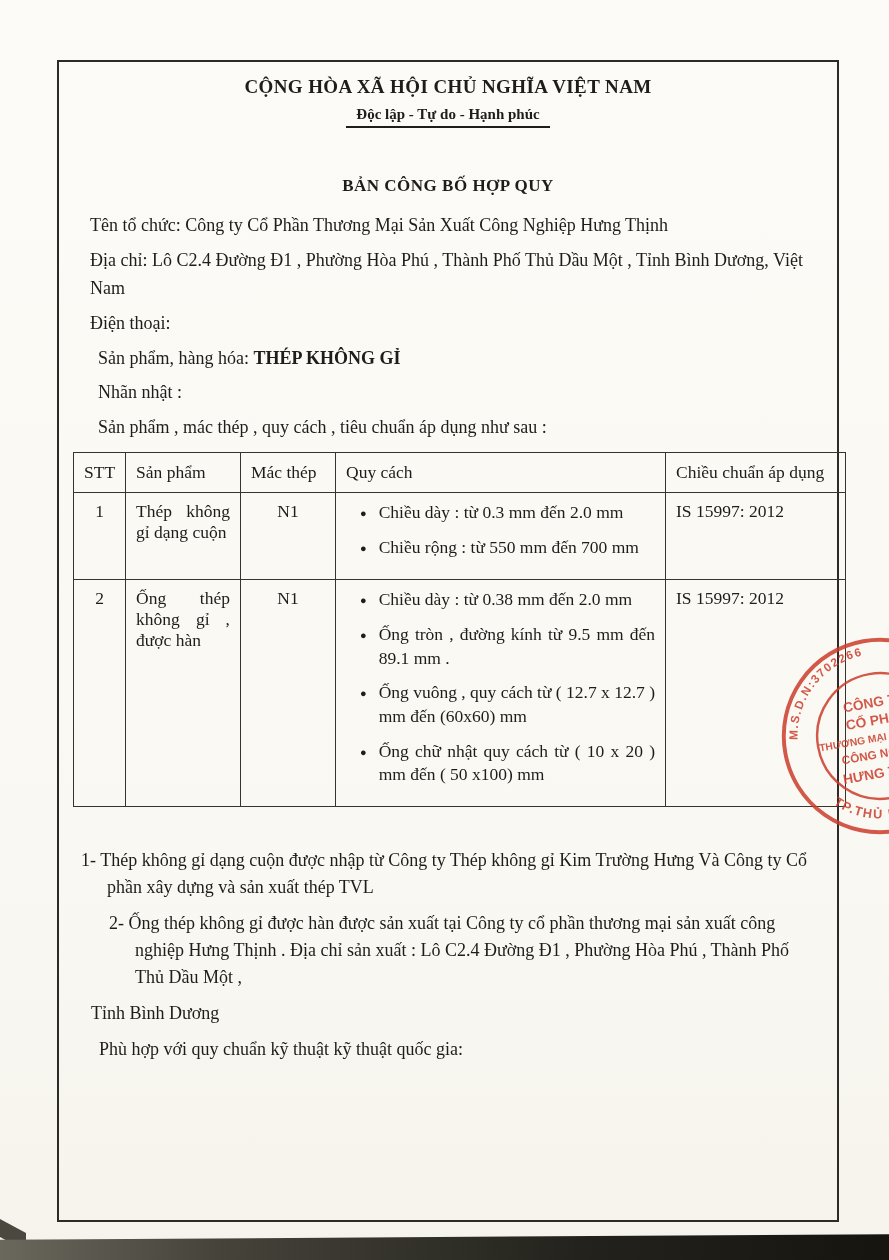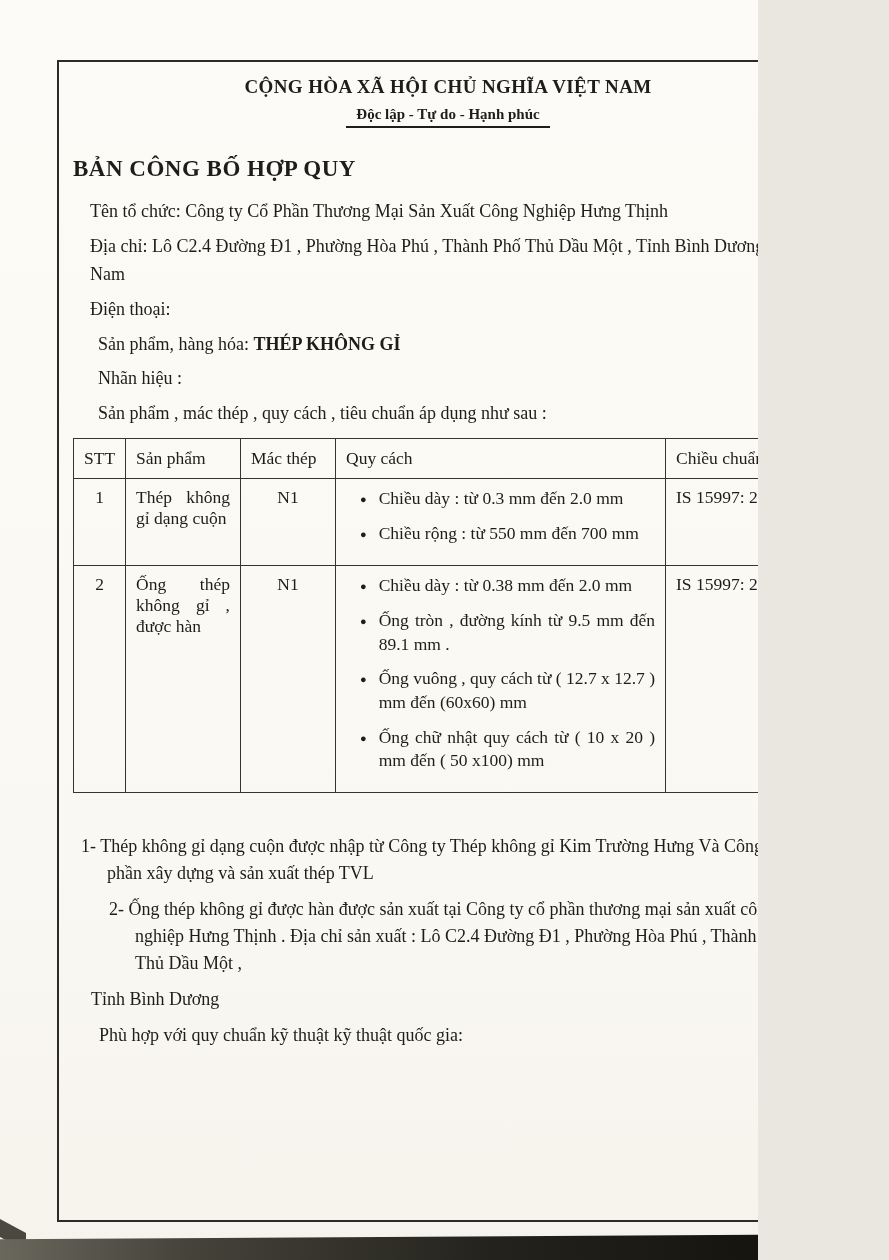--- a/index.html
+++ b/index.html
@@ -4,21 +4,21 @@
 <style>
   * { margin:0; padding:0; box-sizing:border-box; }
   html,body { width:889px; }
   body{
     font-family:"Liberation Serif","DejaVu Serif",serif;
     color:#1e1d1a;
     background:#e9e7e0;
   }
   .page{
     position:relative;
-    width:758px; height:1260px;
+    width:889px; height:1260px;
     background:linear-gradient(180deg,#fcfbf7 0%,#faf8f2 70%,#f5f3ec 100%);
     overflow:hidden;
   }
   .frame{
     position:absolute;
     left:57px; top:60px;
     width:782px; height:1162px;
     border:2px solid #2c2b27;
     padding:10px 14px 0 14px;
   }
@@ -26,22 +26,22 @@
   .nat-title{
     text-align:center; font-weight:bold; font-size:19px;
     letter-spacing:.4px; margin-top:4px;
   }
   .motto-wrap{ text-align:center; margin-top:7px; }
   .motto{
     display:inline-block; font-weight:bold; font-size:15px;
     border-bottom:2px solid #1e1d1a; padding:0 10px 3px 10px;
   }
   .doc-title{
-    text-align:left; font-weight:bold; font-size:23px;
-    letter-spacing:.5px; margin-top:28px;
+    text-align:center; font-weight:bold; font-size:17px;
+    letter-spacing:.5px; margin-top:48px;
   }
   .doc-number{ text-align:center; font-size:18px; margin-top:13px; }
 
   
   .info{ margin-top:16px; padding:0 4px; font-size:18px;margin-left:13px; }
   .info p{ margin-top:7px; line-height:1.55; }
   .info .indent-sm{ padding-left:8px; }
   .bold{ font-weight:bold; }
 
   
@@ -110,21 +110,21 @@
       <span class="motto">Độc lập - Tự do - Hạnh phúc</span>
     </div>
 
     <div class="doc-title">BẢN CÔNG BỐ HỢP QUY</div>
 
     <div class="info">
       <p>Tên tổ chức: Công ty Cổ Phần Thương Mại Sản Xuất Công Nghiệp Hưng Thịnh</p>
       <p>Địa chỉ: Lô C2.4 Đường Đ1 , Phường Hòa Phú , Thành Phố Thủ Dầu Một , Tỉnh Bình Dương, Việt Nam</p>
       <p>Điện thoại:</p>
       <p class="indent-sm"><span>Sản phẩm, hàng hóa: </span><span class="bold">THÉP KHÔNG GỈ</span></p>
-      <p class="indent-sm">Nhãn hiệu :</p>
+      <p class="indent-sm">Nhãn nhật :</p>
       <p class="indent-sm">Sản phẩm , mác thép , quy cách , tiêu chuẩn áp dụng như sau :</p>
     </div>
 
     <table>
       <colgroup>
         <col class="col-stt">
           <col class="col-sp">
           <col class="col-mt">
           <col class="col-qc">
           <col class="col-tc">

